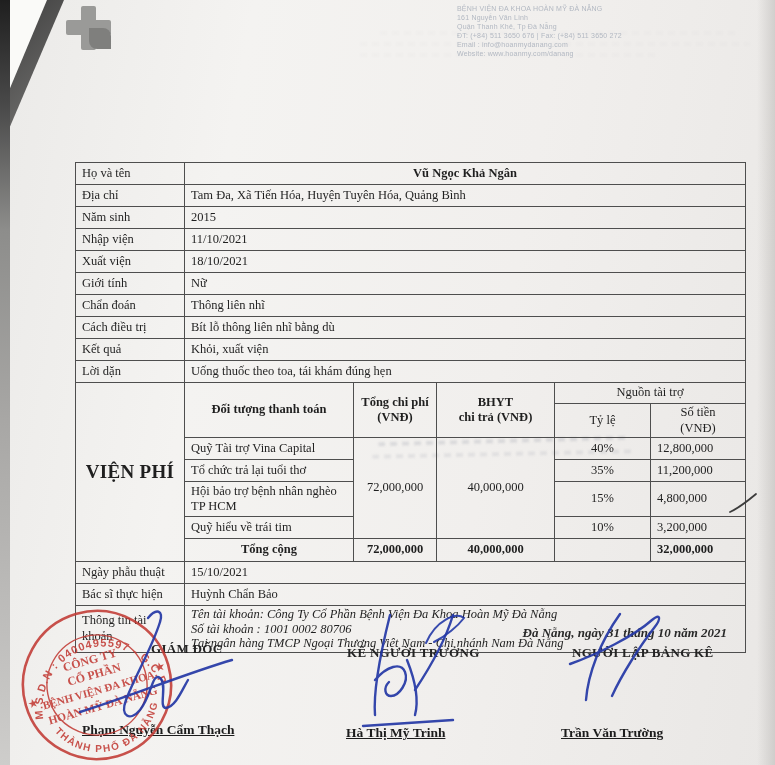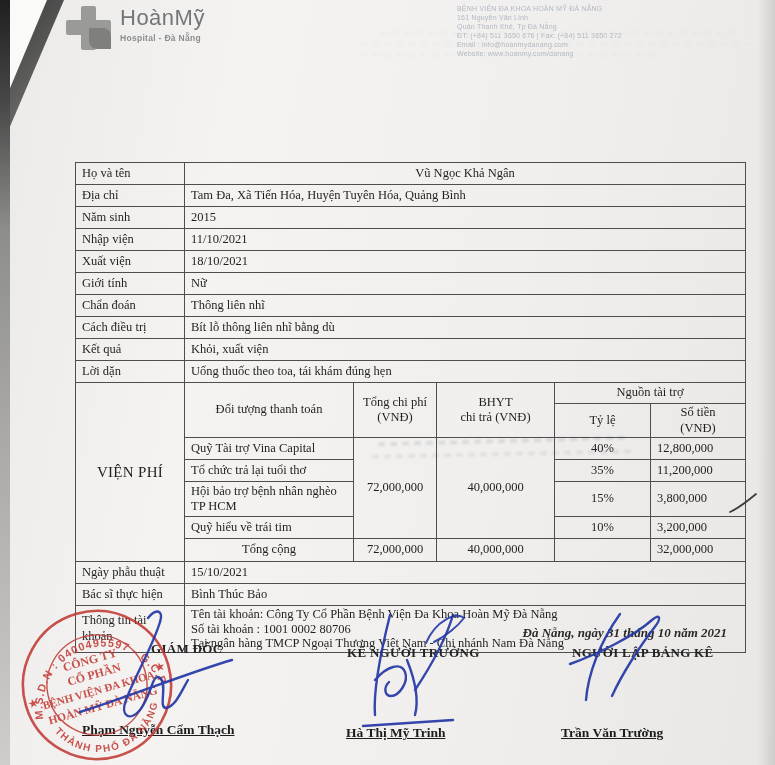--- a/index.html
+++ b/index.html
@@ -33,30 +33,30 @@
     font-size:15.5px;font-weight:bold;color:#2e2e2e;letter-spacing:.4px;}
   
   table.doc{position:absolute;left:75px;top:162px;width:670px;border-collapse:collapse;table-layout:fixed;
     font-size:12.5px;color:#1f1f1f;}
   table.doc td{border:1px solid #4e4e4e;padding:1px 6px;vertical-align:middle;line-height:1.25;}
   tr.info td{height:19px;margin-top:20px;}
   td.lbl{}
   td.val{}
   td.c{text-align:center;}
   td.r{text-align:left;padding-right:8px;}
-  td.b{font-weight:normal;}
+  td.b{font-weight:bold;}
   .two-line{text-align:center;line-height:1.2;}
-  td.section{font-weight:normal;text-align:center;font-size:15px;letter-spacing:.3px;}
+  td.section{font-weight:bold;text-align:center;font-size:19px;letter-spacing:.3px;}
   tr.h1 td{height:18px;}
   tr.h2 td{height:30px;}
   tr.d td{height:19px;}
   tr.d3 td{height:32px;}
   tr.tot td{height:20px;}
   tr.acc td{height:42px;}
-  .acc-lines div{line-height:14.5px;}
+  .acc-lines div{line-height:14.5px;font-style:italic;}
   
   .dateline{position:absolute;right:48px;top:625px;font-size:13px;font-style:italic;font-weight:bold;color:#2a2a2a;}
   .sig-title{position:absolute;font-size:13px;font-weight:bold;color:#242424;letter-spacing:.3px;padding-left:36px;}
   .sig-name{position:absolute;font-size:13.5px;font-weight:bold;color:#1c1c1c;text-decoration:underline;}
   .ink{position:absolute;pointer-events:none;}
   .stamp{position:absolute;left:-5px;top:583px;width:204px;height:204px;transform:rotate(-16deg);opacity:.88;}
 </style>
 </head>
 <body>
 
@@ -73,24 +73,20 @@
   </div>
   <div class="ghost streak" style="left:378px;top:439px;width:250px;opacity:.8;transform:rotate(-1.5deg);"></div>
   <div class="ghost streak" style="left:372px;top:452px;width:262px;opacity:.55;transform:rotate(-1.2deg);"></div>
 
   <div class="logo">
     <svg width="46" height="44" viewBox="0 0 46 44">
       <rect x="15" y="0" width="15" height="44" rx="2" fill="#9a9a98"></rect>
       <rect x="0" y="14" width="45" height="15" rx="2" fill="#9a9a98"></rect>
       <path d="M 23 22 h 14 a 8 8 0 0 1 8 8 v 13 h -14 a 8 8 0 0 1 -8 -8 z" fill="#7f7f7d"></path>
     </svg>
-    <div class="logo-text">
-      <div class="brand">HoànMỹ</div>
-      <div class="brand-sub">Hospital - Đà Nẵng</div>
-    </div>
   </div>
   <div class="addr">
     <div>BỆNH VIỆN ĐA KHOA HOÀN MỸ ĐÀ NẴNG</div>
     <div>161 Nguyễn Văn Linh</div>
     <div>Quận Thanh Khê, Tp Đà Nẵng</div>
     <div>ĐT: (+84) 511 3650 676  |  Fax: (+84) 511 3650 272</div>
     <div>Email : info@hoanmydanang.com</div>
     <div>Website: www.hoanmy.com/danang</div>
   </div>
 
@@ -174,41 +170,41 @@
       <td class="r">12,800,000</td>
     </tr>
     <tr class="d">
       <td>Tổ chức trả lại tuổi thơ</td>
       <td class="c">35%</td>
       <td class="r">11,200,000</td>
     </tr>
     <tr class="d d3">
       <td>Hội bảo trợ bệnh nhân nghèo TP HCM</td>
       <td class="c">15%</td>
-      <td class="r">3,800,000</td>
+      <td class="r">4,800,000</td>
     </tr>
     <tr class="d">
       <td>Quỹ hiểu về trái tim</td>
       <td class="c">10%</td>
       <td class="r">3,200,000</td>
     </tr>
     <tr class="tot">
       <td class="c b">Tổng cộng</td>
       <td class="c b">72,000,000</td>
       <td class="c b">40,000,000</td>
       <td></td>
       <td class="r b">32,000,000</td>
     </tr>
     <tr class="info">
           <td class="lbl">Ngày phẫu thuật</td>
           <td class="val" colspan="5">15/10/2021</td>
         </tr>
     <tr class="info">
           <td class="lbl">Bác sĩ thực hiện</td>
-          <td class="val" colspan="5">Bình Thúc Bảo</td>
+          <td class="val" colspan="5">Huỳnh Chẩn Bảo</td>
         </tr>
     <tr class="acc">
       <td class="lbl">Thông tin tài khoản</td>
       <td class="val acc-lines" colspan="5">
         <div>Tên tài khoản: Công Ty Cổ Phần Bệnh Viện Đa Khoa Hoàn Mỹ Đà Nẵng</div>
         <div>Số tài khoản : 1001 0002 80706</div>
         <div>Tại ngân hàng TMCP Ngoại Thương Việt Nam - Chi nhánh Nam Đà Nẵng</div>
       </td>
     </tr>
   </tbody>

